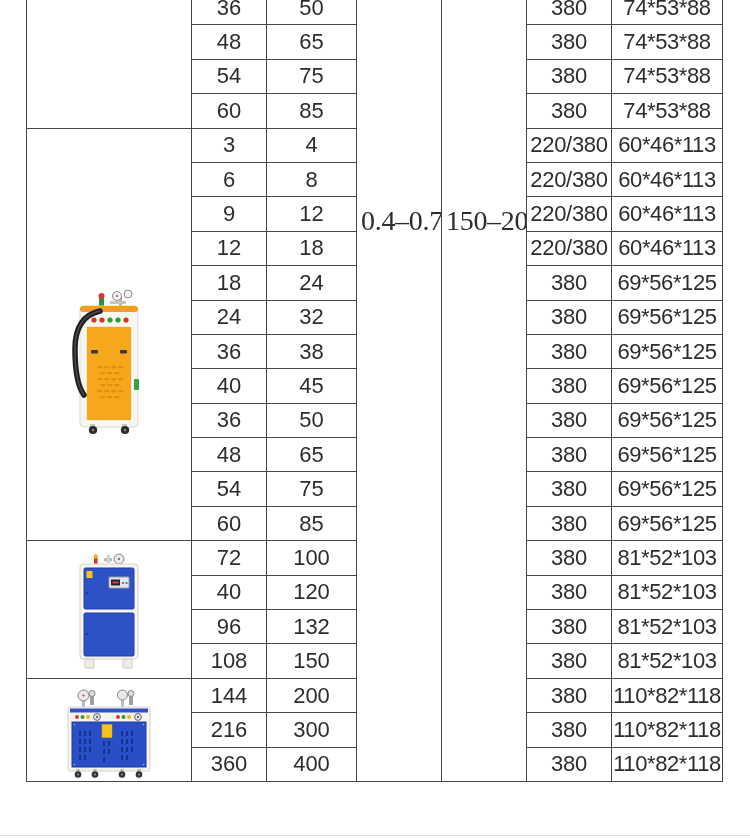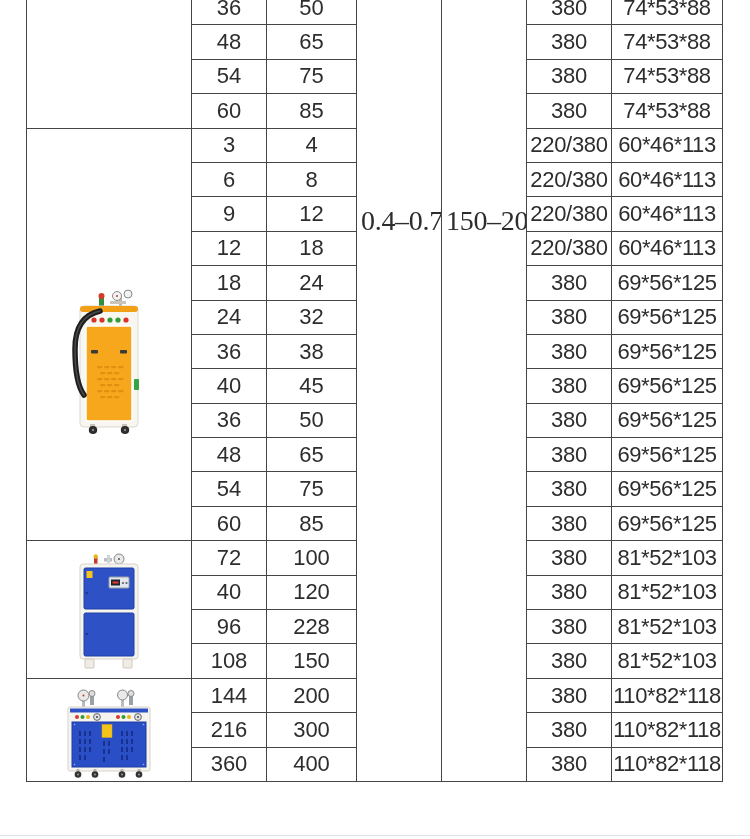--- a/index.html
+++ b/index.html
@@ -233,21 +233,21 @@
           <td class="c-dims">81*52*103</td>
         </tr>
         <tr>
           <td class="c-num">40</td>
           <td class="c-num">120</td>
           <td class="c-volt">380</td>
           <td class="c-dims">81*52*103</td>
         </tr>
         <tr>
           <td class="c-num">96</td>
-          <td class="c-num">228</td>
+          <td class="c-num">132</td>
           <td class="c-volt">380</td>
           <td class="c-dims">81*52*103</td>
         </tr>
         <tr>
           <td class="c-num">108</td>
           <td class="c-num">150</td>
           <td class="c-volt">380</td>
           <td class="c-dims">81*52*103</td>
         </tr>
         <tr>

